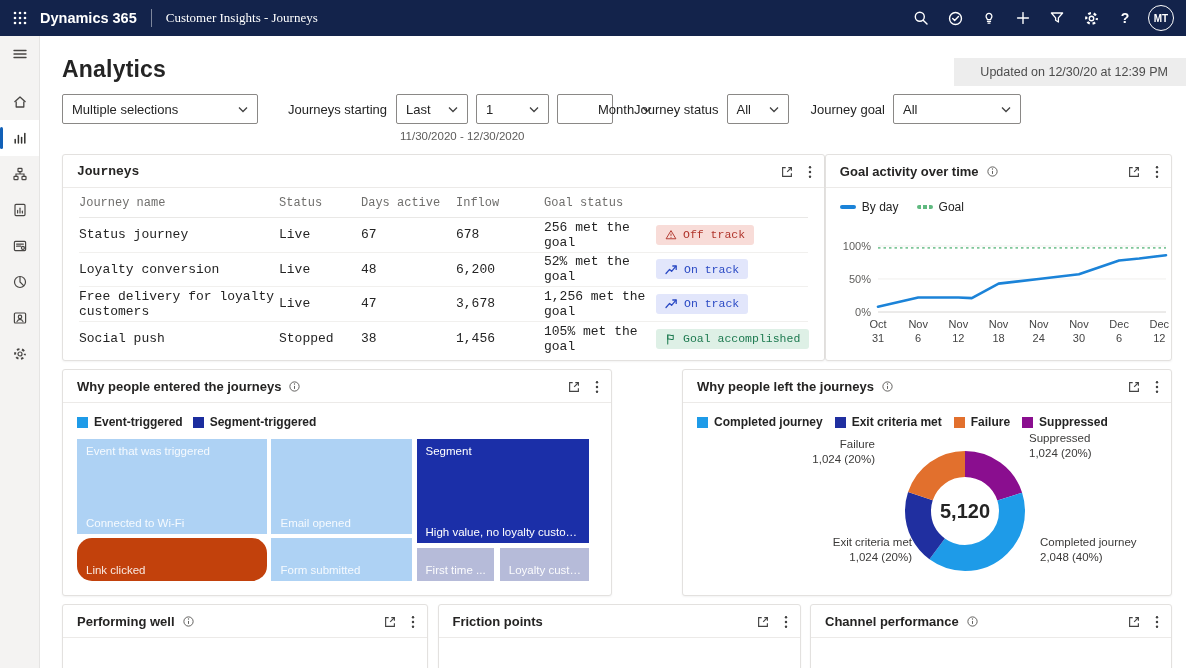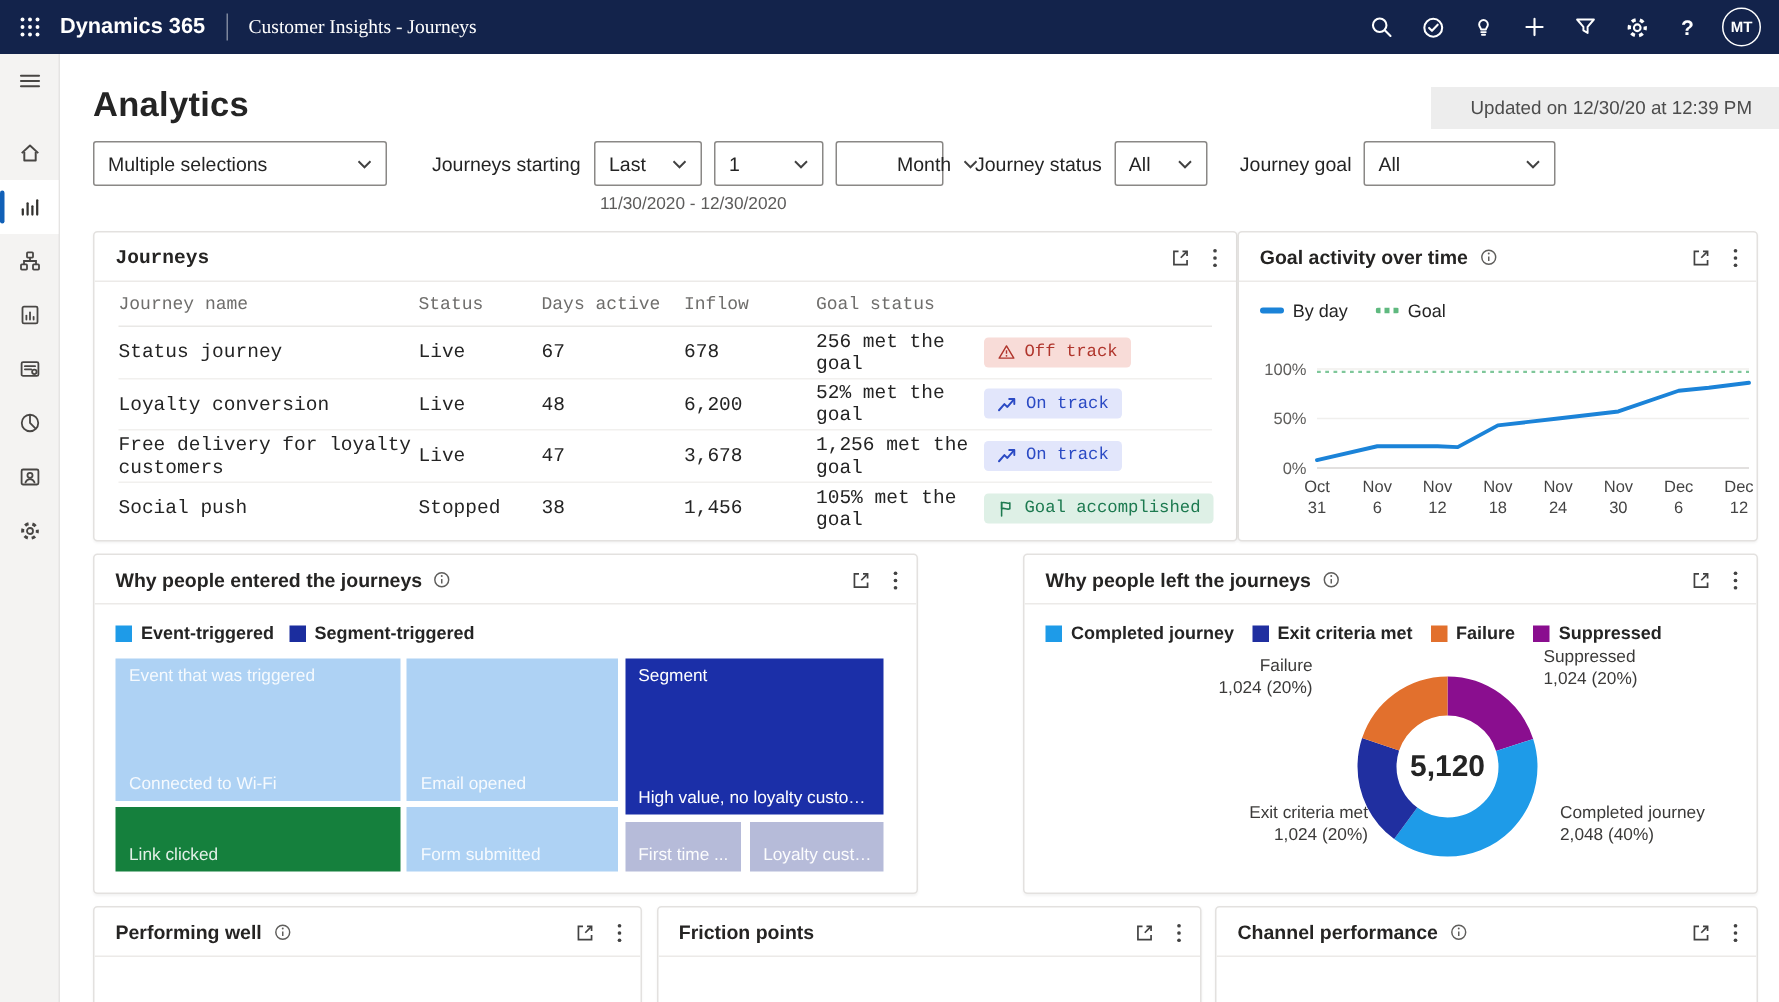--- a/index.html
+++ b/index.html
@@ -237,21 +237,21 @@
         </span>
     </div>
     <div class="select" style="width:73px;margin-left:8px;">
       <span>1</span>
       <span class="chev">
           <svg width="10" height="7" viewBox="0 0 10 7" fill="none" stroke="#424242" stroke-width="1.3">
             <polyline points="1,1.5 5,5.5 9,1.5"></polyline>
           </svg>
         </span>
     </div>
-    <div class="select" style="width:72px;margin-left:8px;padding-left:40px;">
+    <div class="select" style="width:56px;margin-left:8px;padding-left:40px;">
       <span>Month</span>
       <span class="chev">
           <svg width="10" height="7" viewBox="0 0 10 7" fill="none" stroke="#424242" stroke-width="1.3">
             <polyline points="1,1.5 5,5.5 9,1.5"></polyline>
           </svg>
         </span>
     </div>
     <span class="flabel" style="margin-left:21px;">Journey status</span>
     <div class="select" style="width:62px;margin-left:8px;">
       <span>All</span>
@@ -465,21 +465,21 @@
           </span>
         </div>
       <div class="treemap" id="treemap">
           <div class="tile" style="left: 0%; top: 0%; width: 36.5%; height: 67%; background: rgb(174, 210, 244); color: rgba(255, 255, 255, 0.88);">
             <div class="tl-top">Event that was triggered</div>
             <div class="tl-bot">Connected to Wi-Fi</div>
           </div>
           <div class="tile" style="left: 37.4%; top: 0%; width: 27%; height: 67%; background: rgb(174, 210, 244); color: rgba(255, 255, 255, 0.88);">
             <div class="tl-bot">Email opened</div>
           </div>
-          <div class="tile" style="left: 0%; top: 70%; width: 36.5%; height: 30%; background: #15803d; color: rgba(255, 255, 255, 0.88);">
+          <div class="tile" style="left: 0%; top: 70%; width: 36.5%; height: 30%; background: #c2410c; color: rgba(255, 255, 255, 0.88); border-radius: 15px;">
             <div class="tl-bot">Link clicked</div>
           </div>
           <div class="tile" style="left: 37.4%; top: 70%; width: 27%; height: 30%; background: rgb(174, 210, 244); color: rgba(255, 255, 255, 0.88);">
             <div class="tl-bot">Form submitted</div>
           </div>
           <div class="tile" style="left: 65.3%; top: 0%; width: 33.2%; height: 73.5%; background: rgb(27, 47, 168); color: rgb(255, 255, 255);">
             <div class="tl-top">Segment</div>
             <div class="tl-bot">High value, no loyalty customers</div>
           </div>
           <div class="tile" style="left: 65.3%; top: 77%; width: 14.8%; height: 23%; background: rgb(182, 187, 217); color: rgba(255, 255, 255, 0.95);">

